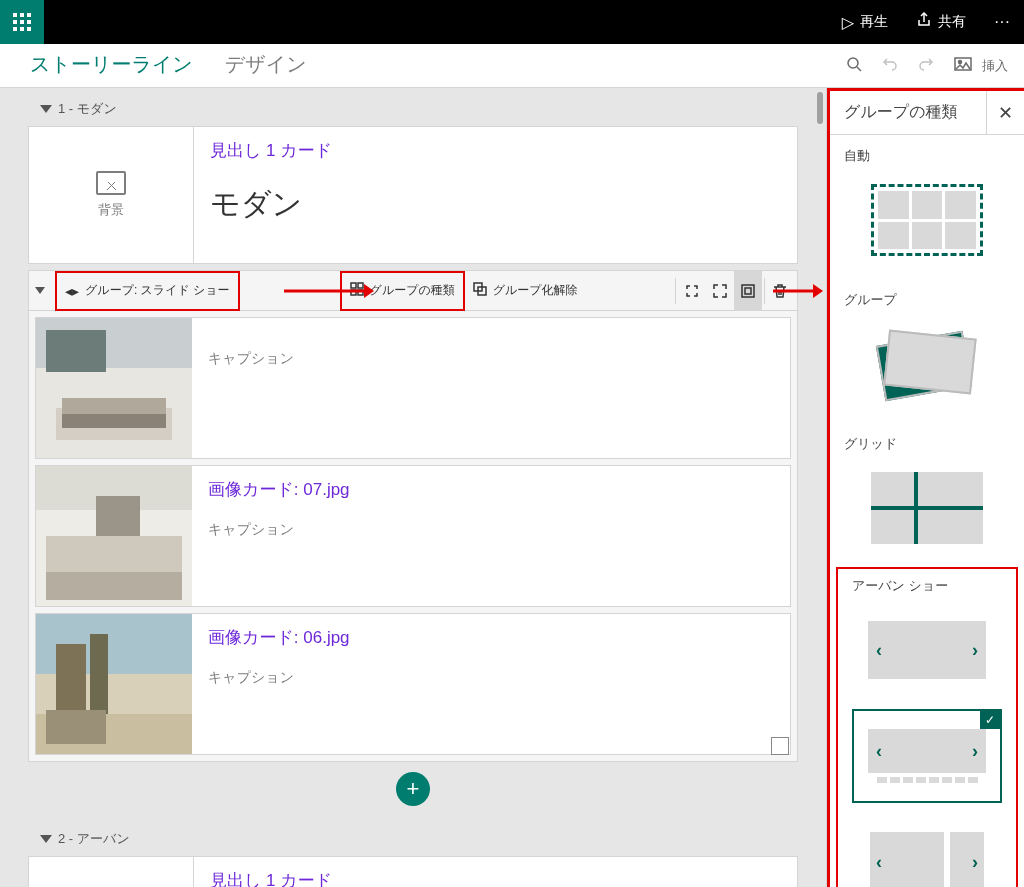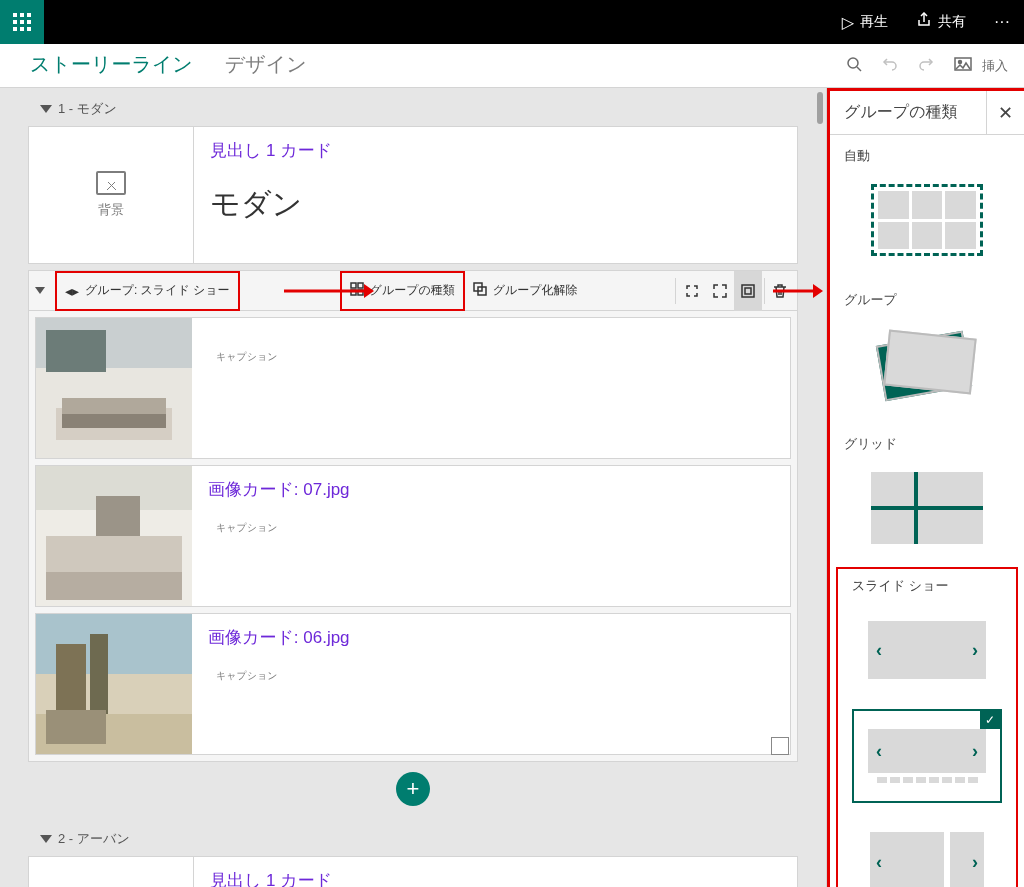--- a/index.html
+++ b/index.html
@@ -80,21 +80,21 @@
     content:"";position:absolute;left:3px;right:3px;bottom:3px;height:8px;
     background:linear-gradient(135deg,transparent 48%,var(--muted) 48% 53%,transparent 53%),
                linear-gradient(45deg,transparent 48%,var(--muted) 48% 53%,transparent 53%);
     background-size:14px 14px;
     background-position:0 0,7px 0;
     background-repeat:no-repeat;
   }
   .card-body{flex:1;padding:12px 16px;}
   .card-label{font-size:17px;color:#6d28d9;}
   .card-title{font-size:30px;margin-top:22px;color:#333;}
-  .caption{color:var(--muted);font-size:10px;margin-top:20px;margin-left:8px;}
+  .caption{color:var(--muted);font-size:14px;margin-top:20px;}
   
   .group-wrap{
     margin:0 18px 6px 18px;
     background:#f5f5f5;border:1px solid var(--bord);position:relative;
   }
   .group-bar{
     display:flex;align-items:center;height:40px;border-bottom:1px solid var(--bord);position:relative;
   }
   .group-bar .tri-small{
     display:inline-block;width:0;height:0;border-left:5px solid transparent;border-right:5px solid transparent;border-top:7px solid #555;margin:0 8px 0 6px;cursor:pointer;
@@ -414,21 +414,21 @@
           <div class="c c2"></div>
         </div>
     </div>
 
     <div class="grp-label">グリッド</div>
     <div class="grp-opt">
       <div class="opt-grid-wrap"></div>
     </div>
 
     <div class="slideshow-section">
-      <div class="grp-label" style="padding-top:4px;">スライド ショー</div>
+      <div class="grp-label" style="padding-top:4px;">アーバン ショー</div>
 
       <div class="grp-opt">
         <div class="opt-slide">
           <span class="chev">‹</span>
           <span class="chev">›</span>
         </div>
       </div>
 
       <div class="grp-opt selected">
         <div class="check">✓</div>

